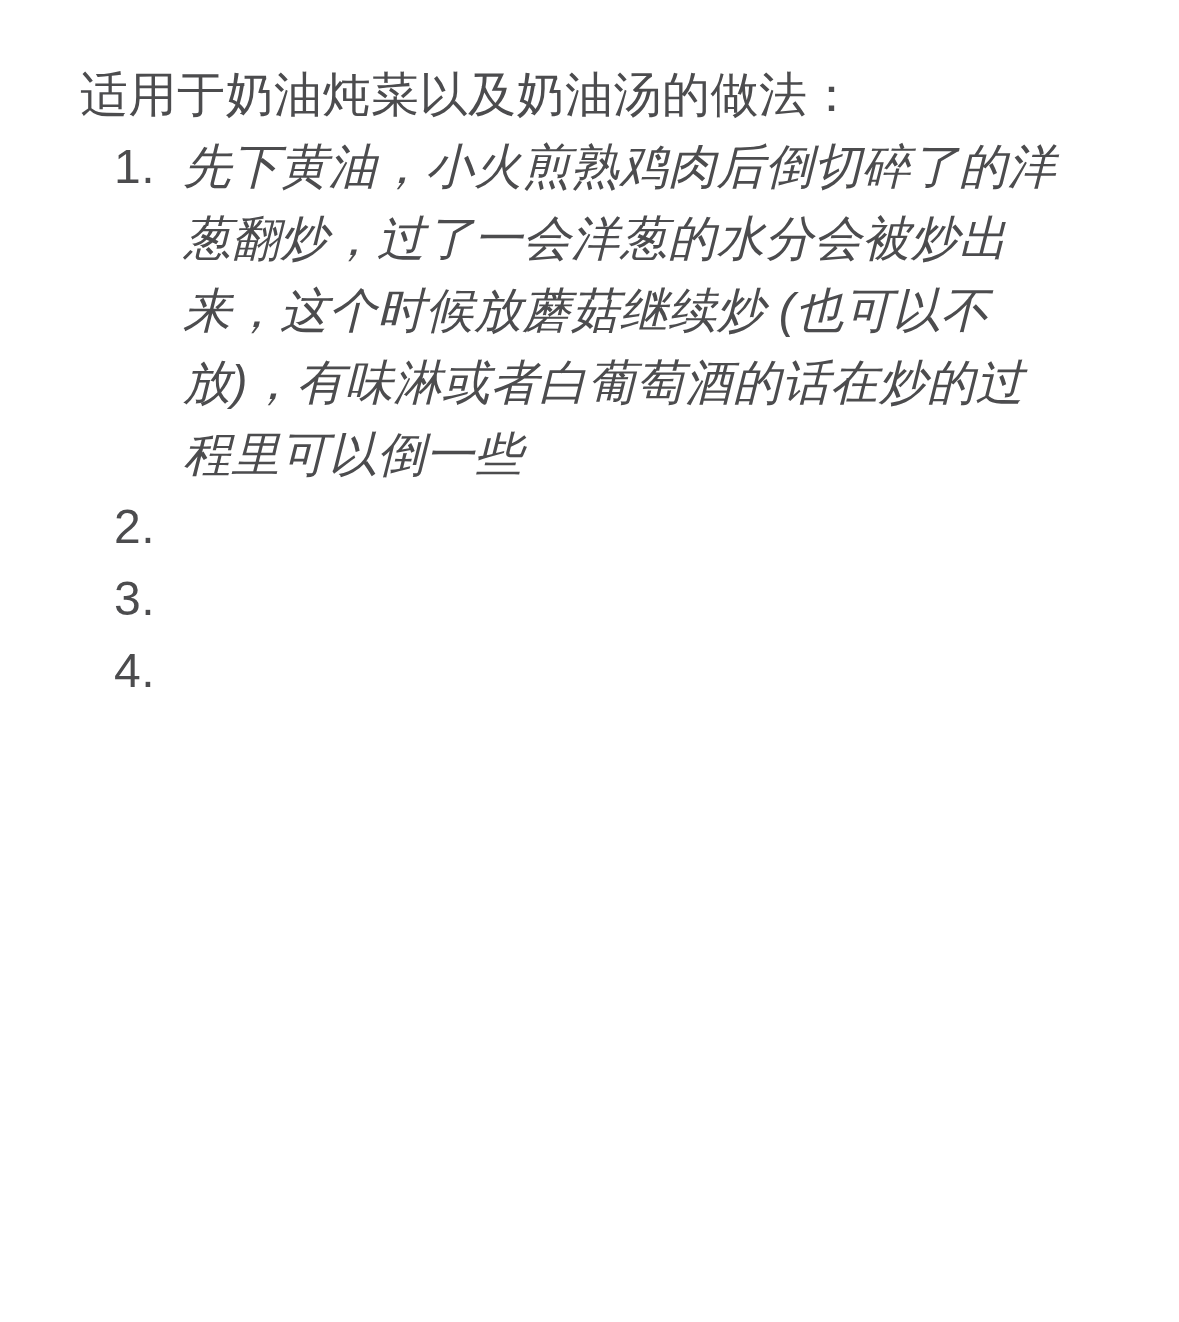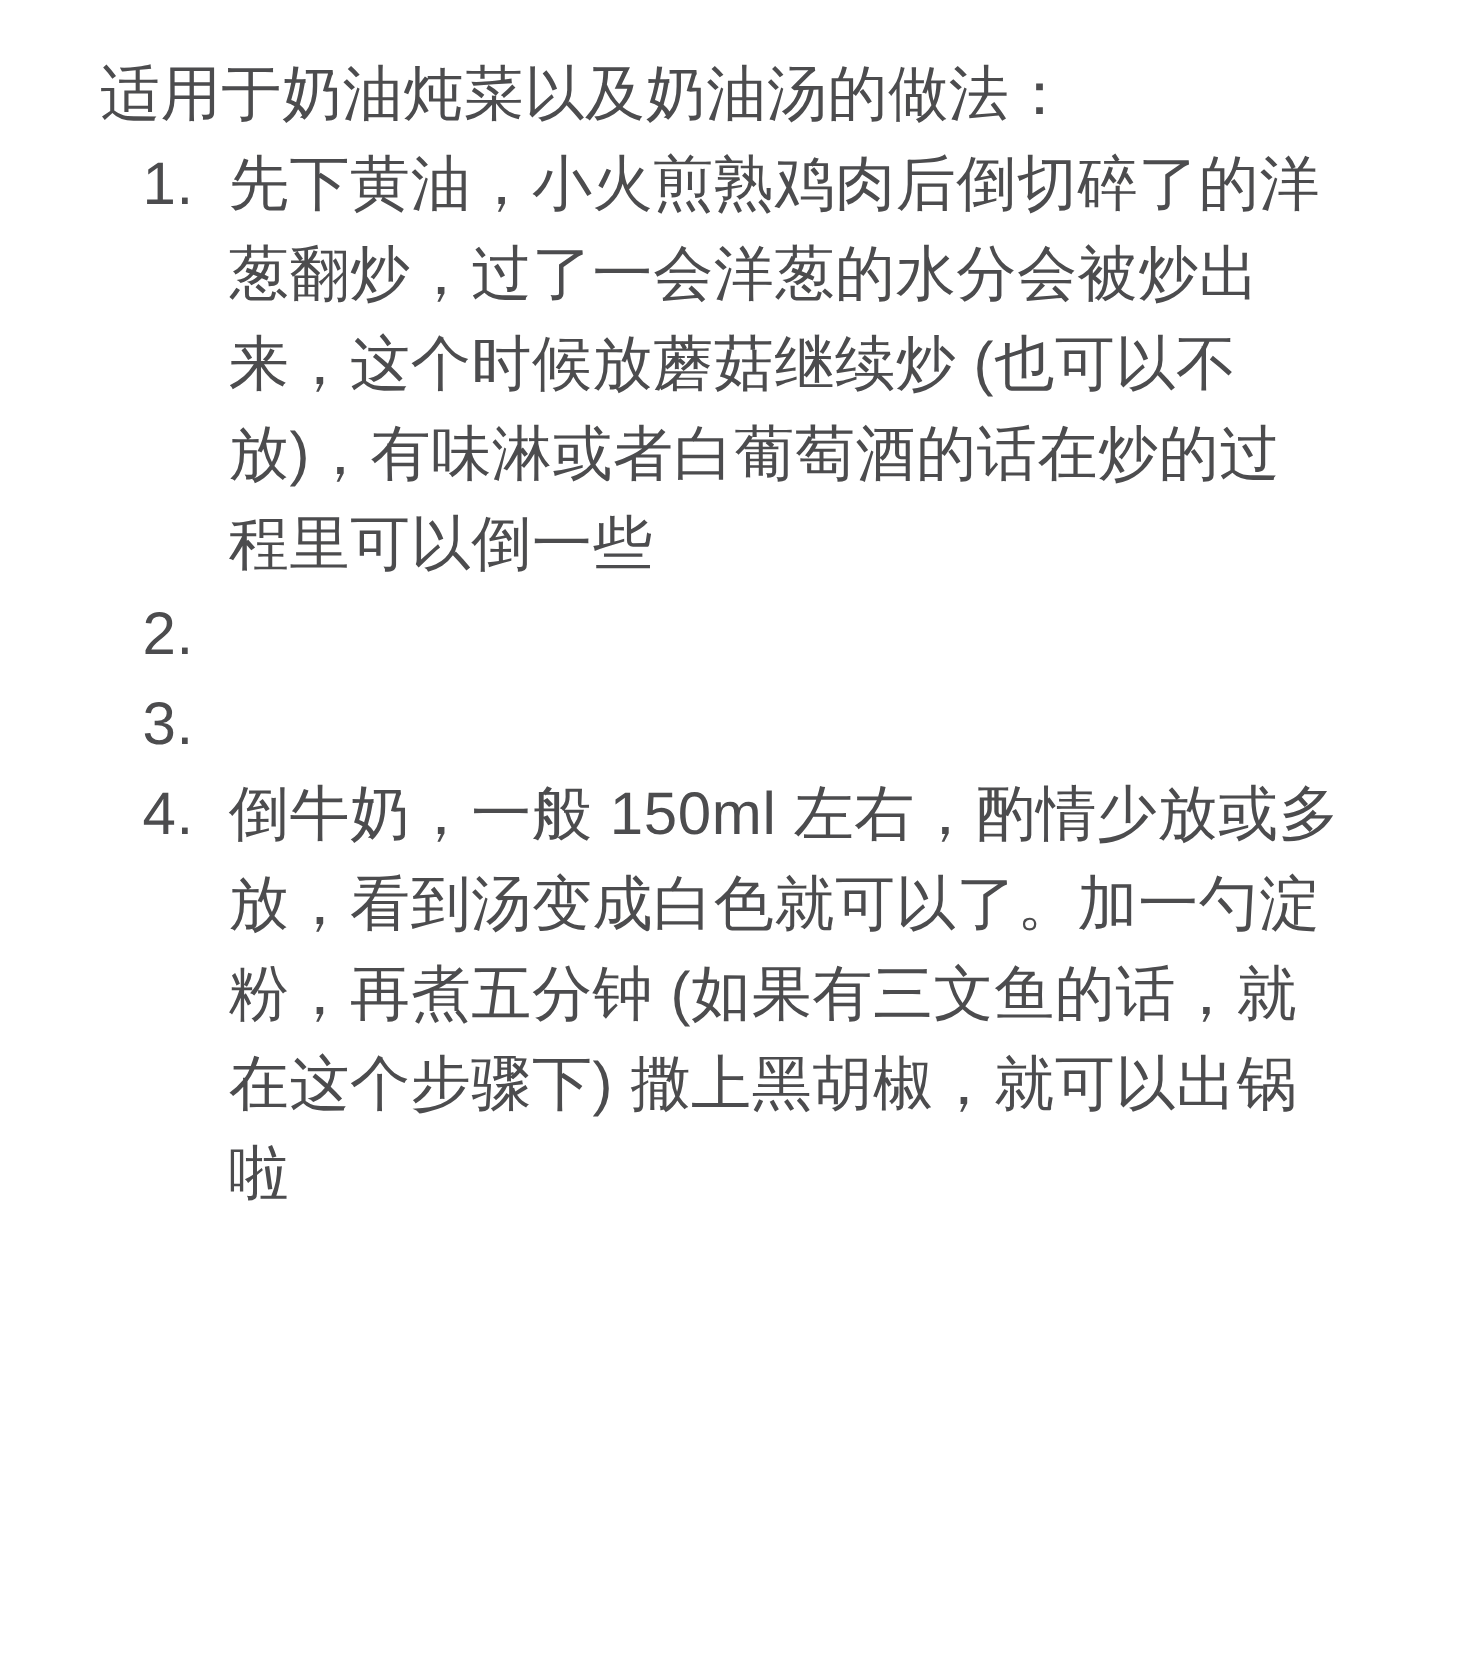--- a/index.html
+++ b/index.html
@@ -10,21 +10,21 @@
   body {
     width: 1179px;
     height: 1322px;
     overflow: hidden;
     font-family: "Liberation Sans", sans-serif;
     color: #4c4c4e;
   }
   .note {
     box-sizing: border-box;
     width: 1179px;
-    padding: 40px 70px 0 80px;
+    padding: 59px 70px 0 80px;
     font-size: 48px;
     line-height: 72px;
     letter-spacing: 0.5px;
   }
   .note-title {
     margin: 0;
     white-space: pre-line;
   }
   .note-list {
     margin: 0;
@@ -38,20 +38,21 @@
   .item-marker {
     flex: 0 0 103px;
     box-sizing: border-box;
     padding-right: 28px;
     text-align: right;
     white-space: nowrap;
   }
   .item-text {
     flex: 1 1 auto;
     white-space: pre-line;
+    font-style: italic;
   }
 </style>
 </head>
 <body>
 
 <div class="note">
   <p class="note-title">适用于奶油炖菜以及奶油汤的做法：</p>
 
   <ol class="note-list">
     <li class="note-item">
@@ -63,20 +64,15 @@
 程里可以倒一些</span>
     </li>
     <li class="note-item">
       <span class="item-marker">2.</span>
     </li>
     <li class="note-item">
       <span class="item-marker">3.</span>
     </li>
     <li class="note-item">
       <span class="item-marker">4.</span>
-      <span class="item-text">倒牛奶，一般 150ml 左右，酌情少放或多
-放，看到汤变成白色就可以了。加一勺淀
-粉，再煮五分钟 (如果有三文鱼的话，就
-在这个步骤下) 撒上黑胡椒，就可以出锅
-啦</span>
     </li>
   </ol>
 </div>
 
 </body></html>

